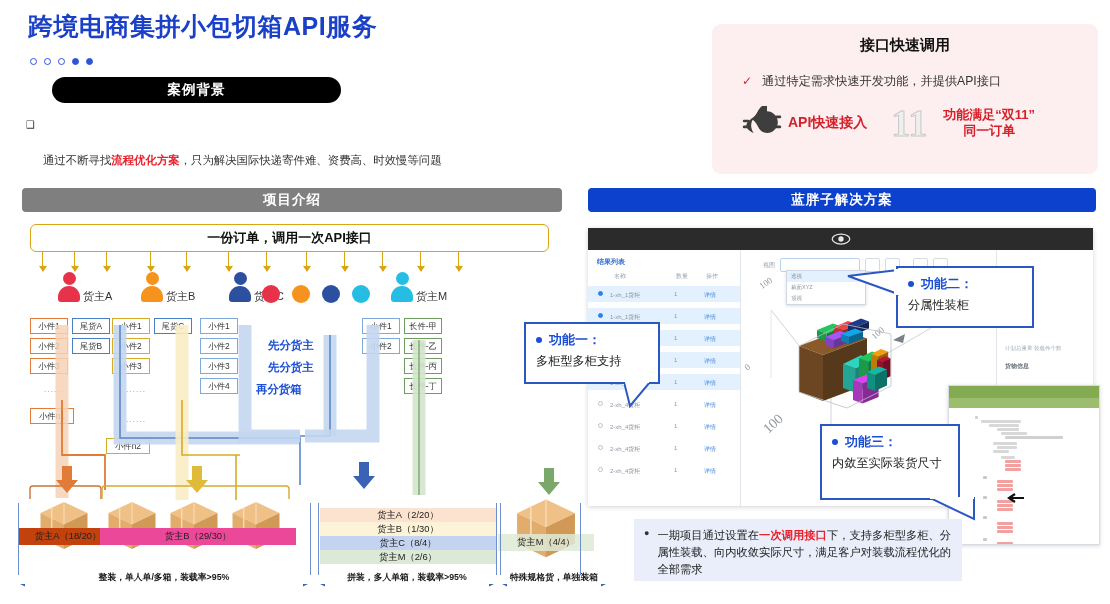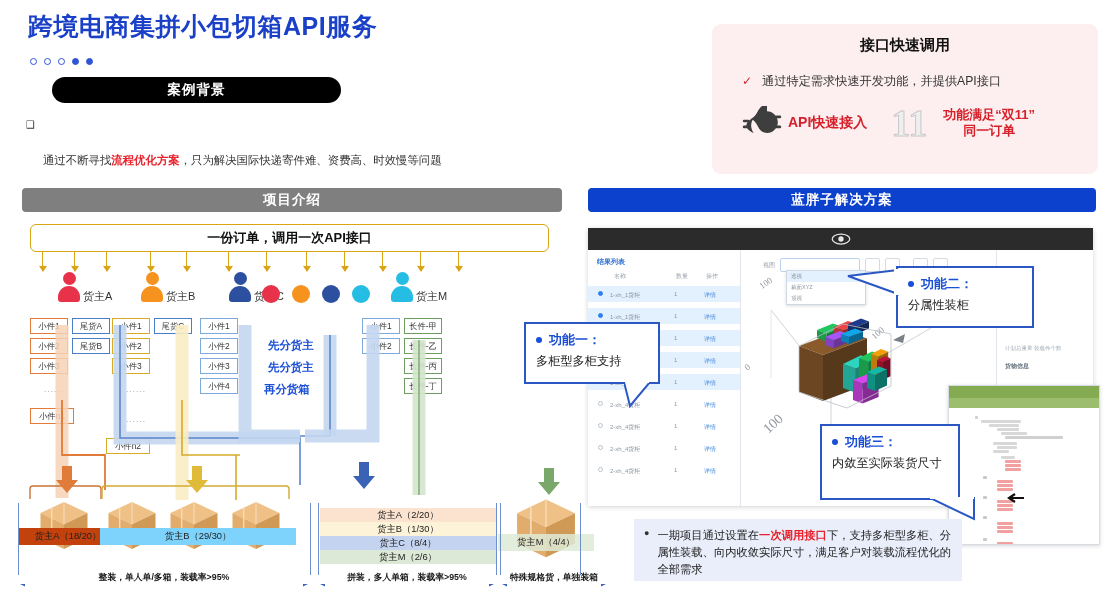--- a/index.html
+++ b/index.html
@@ -344,21 +344,21 @@
 
   <path d="M373 75 L373 186 L305 186" stroke="#c3d6ef" stroke-width="13" fill="none" opacity=".9"></path>
 
   <path d="M419 90 L419 245" stroke="#d4e4cc" stroke-width="13" fill="none" opacity=".9"></path>
   <path d="M419 90 L419 245" stroke="#7aa86a" stroke-width="1.4" fill="none"></path>
 </svg>
 
 <div id="sidenotes">
     <div class="sidenote abs" style="left: 268px; top: 338px;">先分货主</div>
     <div class="sidenote abs" style="left: 268px; top: 360px;">先分货主</div>
-    <div class="sidenote abs" style="left: 264px; top: 382px;">再分货箱</div>
+    <div class="sidenote abs" style="left: 256px; top: 382px;">再分货箱</div>
   </div>
 
 <div id="cartons-layer">
     <svg class="carton abs" viewBox="0 0 100 90" style="left: 36px; top: 500px; width: 56px; height: 52px;">
       <polygon points="8,22 50,2 92,22 50,42" fill="#f0c186"></polygon>
       <polygon points="8,22 50,42 50,86 8,66" fill="#e2ac6c"></polygon>
       <polygon points="92,22 50,42 50,86 92,66" fill="#d09a56"></polygon>
       <polyline points="28,12 28,54" stroke="#f7dcb8" stroke-width="2.5" fill="none"></polyline>
       <polyline points="50,2 50,42" stroke="#f7dcb8" stroke-width="2" fill="none"></polyline>
     </svg>
@@ -402,21 +402,21 @@
     <svg class="abs" style="left: 185px; top: 466px; width: 24px; height: 28px;">
       <polygon points="7,0 17,0 17,14 23,14 12,27 1,14 7,14" fill="#e0bb3a"></polygon>
     </svg>
     <svg class="abs" style="left: 352px; top: 462px; width: 24px; height: 28px;">
       <polygon points="7,0 17,0 17,14 23,14 12,27 1,14 7,14" fill="#3a63b5"></polygon>
     </svg>
     <svg class="abs" style="left: 537px; top: 468px; width: 24px; height: 28px;">
       <polygon points="7,0 17,0 17,14 23,14 12,27 1,14 7,14" fill="#7aa86a"></polygon>
     </svg>
     <div class="carton-label abs" style="left: 18px; top: 528px; width: 100px; background: #c2410c; padding: 2px 0px;">货主A（18/20）</div>
-    <div class="carton-label abs" style="left: 100px; top: 528px; width: 196px; background: #7dd3fc; padding: 2px 0px;">货主B（29/30）</div>
+    <div class="carton-label abs" style="left: 100px; top: 528px; width: 196px; background: #ec4899; padding: 2px 0px;">货主B（29/30）</div>
     <div class="carton-label abs" style="left: 320px; top: 508px; width: 176px; height: 14px; line-height: 14px; background: rgb(251, 227, 207);">货主A（2/20）</div>
     <div class="carton-label abs" style="left: 320px; top: 522px; width: 176px; height: 14px; line-height: 14px; background: rgb(253, 243, 217);">货主B（1/30）</div>
     <div class="carton-label abs" style="left: 320px; top: 536px; width: 176px; height: 14px; line-height: 14px; background: rgb(196, 211, 239);">货主C（8/4）</div>
     <div class="carton-label abs" style="left: 320px; top: 550px; width: 176px; height: 14px; line-height: 14px; background: rgb(221, 233, 215);">货主M（2/6）</div>
     <div class="carton-label abs" style="left: 498px; top: 534px; width: 96px; background: rgba(222, 234, 214, 0.85); padding: 2px 0px;">货主M（4/4）</div>
     <div class="abs" style="left: 18px; top: 572px; width: 292px; height: 16px;">
       <svg style="position:absolute;left:0;top:7px;width:292px;height:9px;">
         <line x1="6" y1="4" x2="286" y2="4" stroke="#3a63b5" stroke-width="1"></line>
         <polygon points="0,4 7,0.5 7,7.5" fill="#3a63b5"></polygon>
         <polygon points="292,4 285,0.5 285,7.5" fill="#3a63b5"></polygon>

